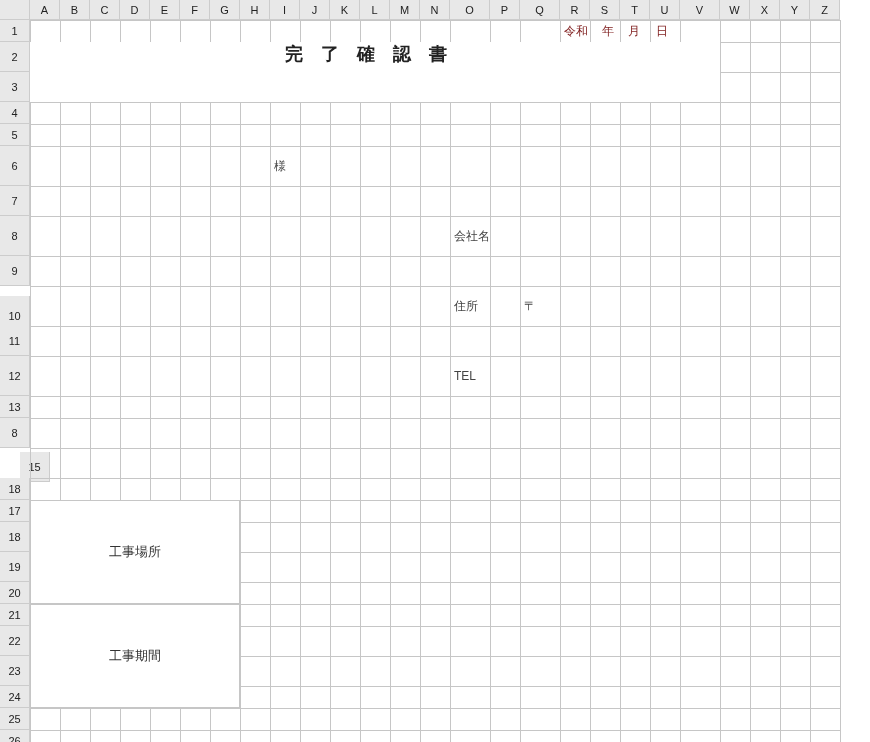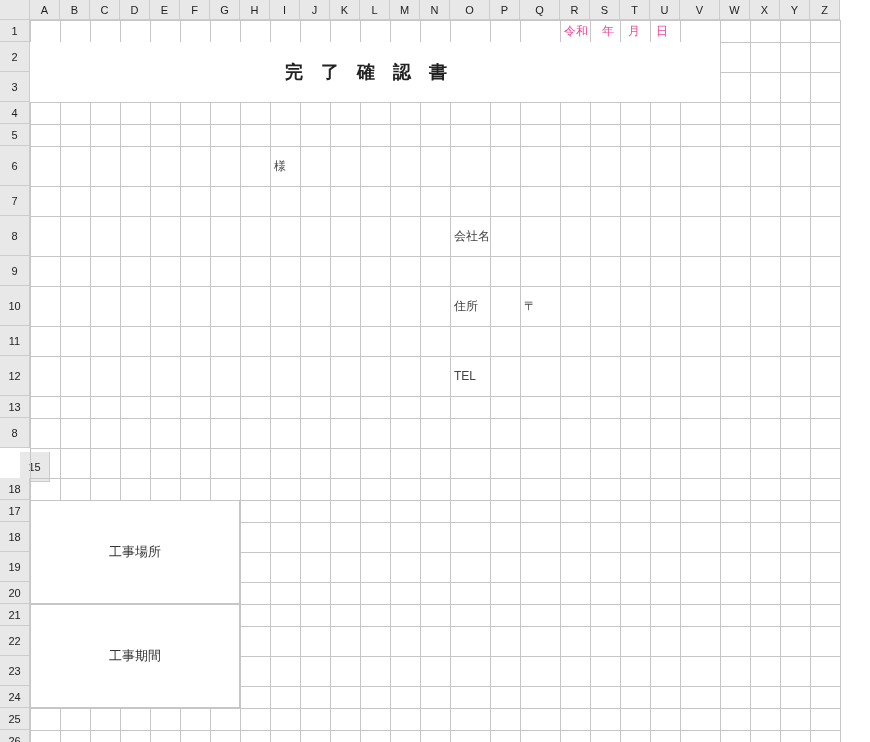--- a/index.html
+++ b/index.html
@@ -91,21 +91,20 @@
     left: 0; right: 0;
     height: 0;
     border-top: 1px solid #c6c6c6;
   }
   .merged {
     position: absolute;
     background: #fff;
     z-index: 5;
     border: none;
     display: flex;
-    align-items: center;
     justify-content: center;
     color: #333;
   }
   .bordered {
     outline: 1px solid #c6c6c6;
     outline-offset: -1px;
   }
   .cell-text {
     position: absolute;
     z-index: 6;
@@ -116,21 +115,21 @@
     padding-left: 4px;
   }
   .title {
     font-size: 18px;
     font-weight: bold;
     letter-spacing: 18px;
     color: #222;
   }
   .date-bar {
     font-size: 12px;
-    color: #ec4899;
+    color: #7f1d1d;
   }
   .date-bar span { margin: 0 6px 0 2px; }
   .label-center {
     display:flex; align-items:center; justify-content:center;
     font-size: 13px; color: #333;
   }
 </style>
 </head>
 <body>
 
@@ -167,21 +166,21 @@
   <div class="rowhdrs" id="rowhdrs">
       <div class="rowhdr" style="top: 20px; height: 22px;">1</div>
       <div class="rowhdr" style="top: 42px; height: 30px;">2</div>
       <div class="rowhdr" style="top: 72px; height: 30px;">3</div>
       <div class="rowhdr" style="top: 102px; height: 22px;">4</div>
       <div class="rowhdr" style="top: 124px; height: 22px;">5</div>
       <div class="rowhdr" style="top: 146px; height: 40px;">6</div>
       <div class="rowhdr" style="top: 186px; height: 30px;">7</div>
       <div class="rowhdr" style="top: 216px; height: 40px;">8</div>
       <div class="rowhdr" style="top: 256px; height: 30px;">9</div>
-      <div class="rowhdr" style="top: 286px; height: 40px;">10</div>
+      <div class="rowhdr" style="top: 296px; height: 40px;">10</div>
       <div class="rowhdr" style="top: 326px; height: 30px;">11</div>
       <div class="rowhdr" style="top: 356px; height: 40px;">12</div>
       <div class="rowhdr" style="top: 396px; height: 22px;">13</div>
       <div class="rowhdr" style="top: 418px; height: 30px;">8</div>
       <div class="rowhdr" style="top: 452px; height: 30px; margin-left: 20px;">15</div>
       <div class="rowhdr" style="top: 478px; height: 22px;">18</div>
       <div class="rowhdr" style="top: 500px; height: 22px;">17</div>
       <div class="rowhdr" style="top: 522px; height: 30px;">18</div>
       <div class="rowhdr" style="top: 552px; height: 30px;">19</div>
       <div class="rowhdr" style="top: 582px; height: 22px;">20</div>

